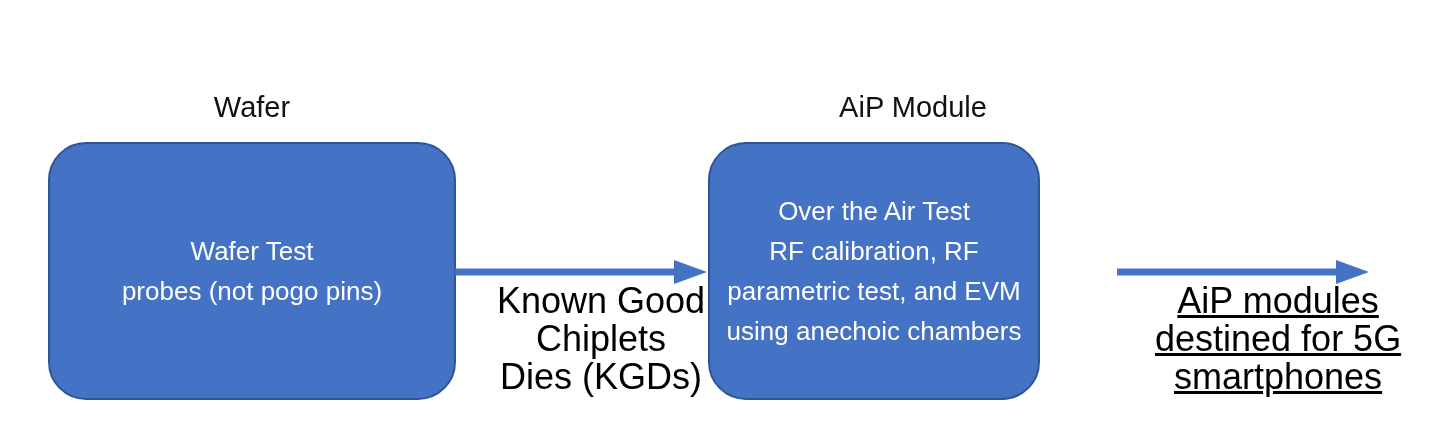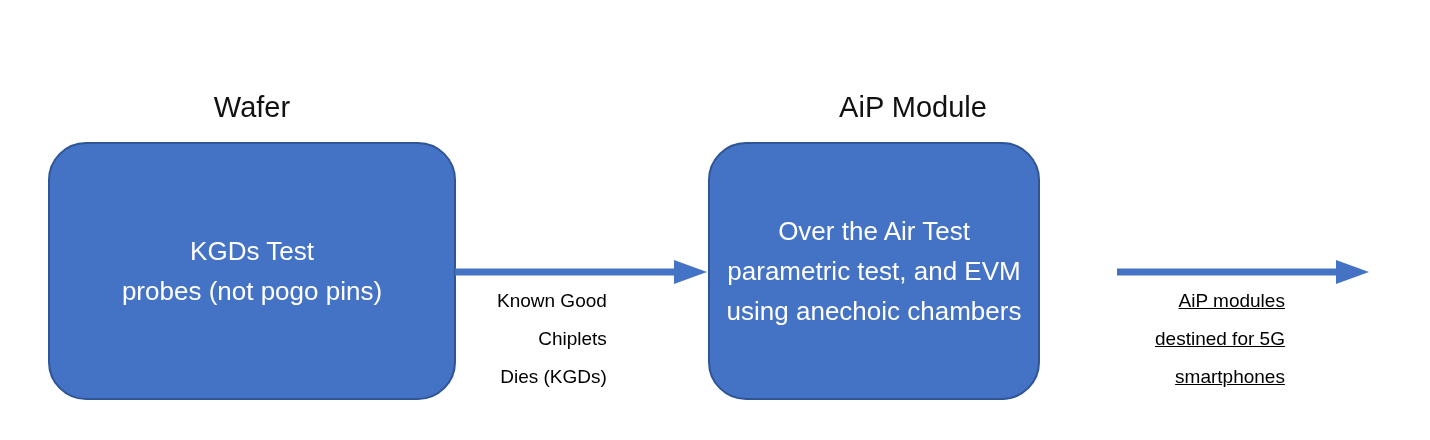--- a/index.html
+++ b/index.html
@@ -50,59 +50,60 @@
     width: 252px;
     height: 30px;
   }
   .arrow.mid   { left: 455px; }
   .arrow.right { left: 1117px; }
   .arrow rect    { fill: var(--arrow, #4472C4); }
   .arrow polygon { fill: var(--arrow, #4472C4); }
   .arrow-label {
     position: absolute;
     top: 250px;
-    font-size: 19px;
+    font-size: 36px;
     line-height: 38px;
     color: var(--label-text, #000000);
-    text-align: right;
+    text-align: center;
     white-space: nowrap;
   }
   .arrow-label.mid   { left: 497px; }
   .arrow-label.right { left: 1155px; text-decoration: underline; }
 </style>
 </head>
 <body>
 
 <div class="canvas">
 
   <div class="node-title left">Wafer</div>
 
   <div class="node left">
     <div class="node-text">
-      <div>KGDs Test</div>
+      <div>Wafer Test</div>
       <div>probes (not pogo pins)</div>
     </div>
   </div>
 
   <svg class="arrow mid" viewBox="0 0 252 30" aria-hidden="true">
     <rect x="0" y="11.5" width="222" height="7"></rect>
     <polygon points="219,3 252,15 219,27"></polygon>
   </svg>
 
   <div class="arrow-label mid">
     <div>Known Good</div>
     <div>Chiplets</div>
     <div>Dies (KGDs)</div>
   </div>
 
   <div class="node-title right">AiP Module</div>
 
   <div class="node right">
     <div class="node-text">
       <div>Over the Air Test</div>
+      <div>RF calibration, RF</div>
       <div>parametric test, and EVM</div>
       <div>using anechoic chambers</div>
     </div>
   </div>
 
   <svg class="arrow right" viewBox="0 0 252 30" aria-hidden="true">
     <rect x="0" y="11.5" width="222" height="7"></rect>
     <polygon points="219,3 252,15 219,27"></polygon>
   </svg>
 

